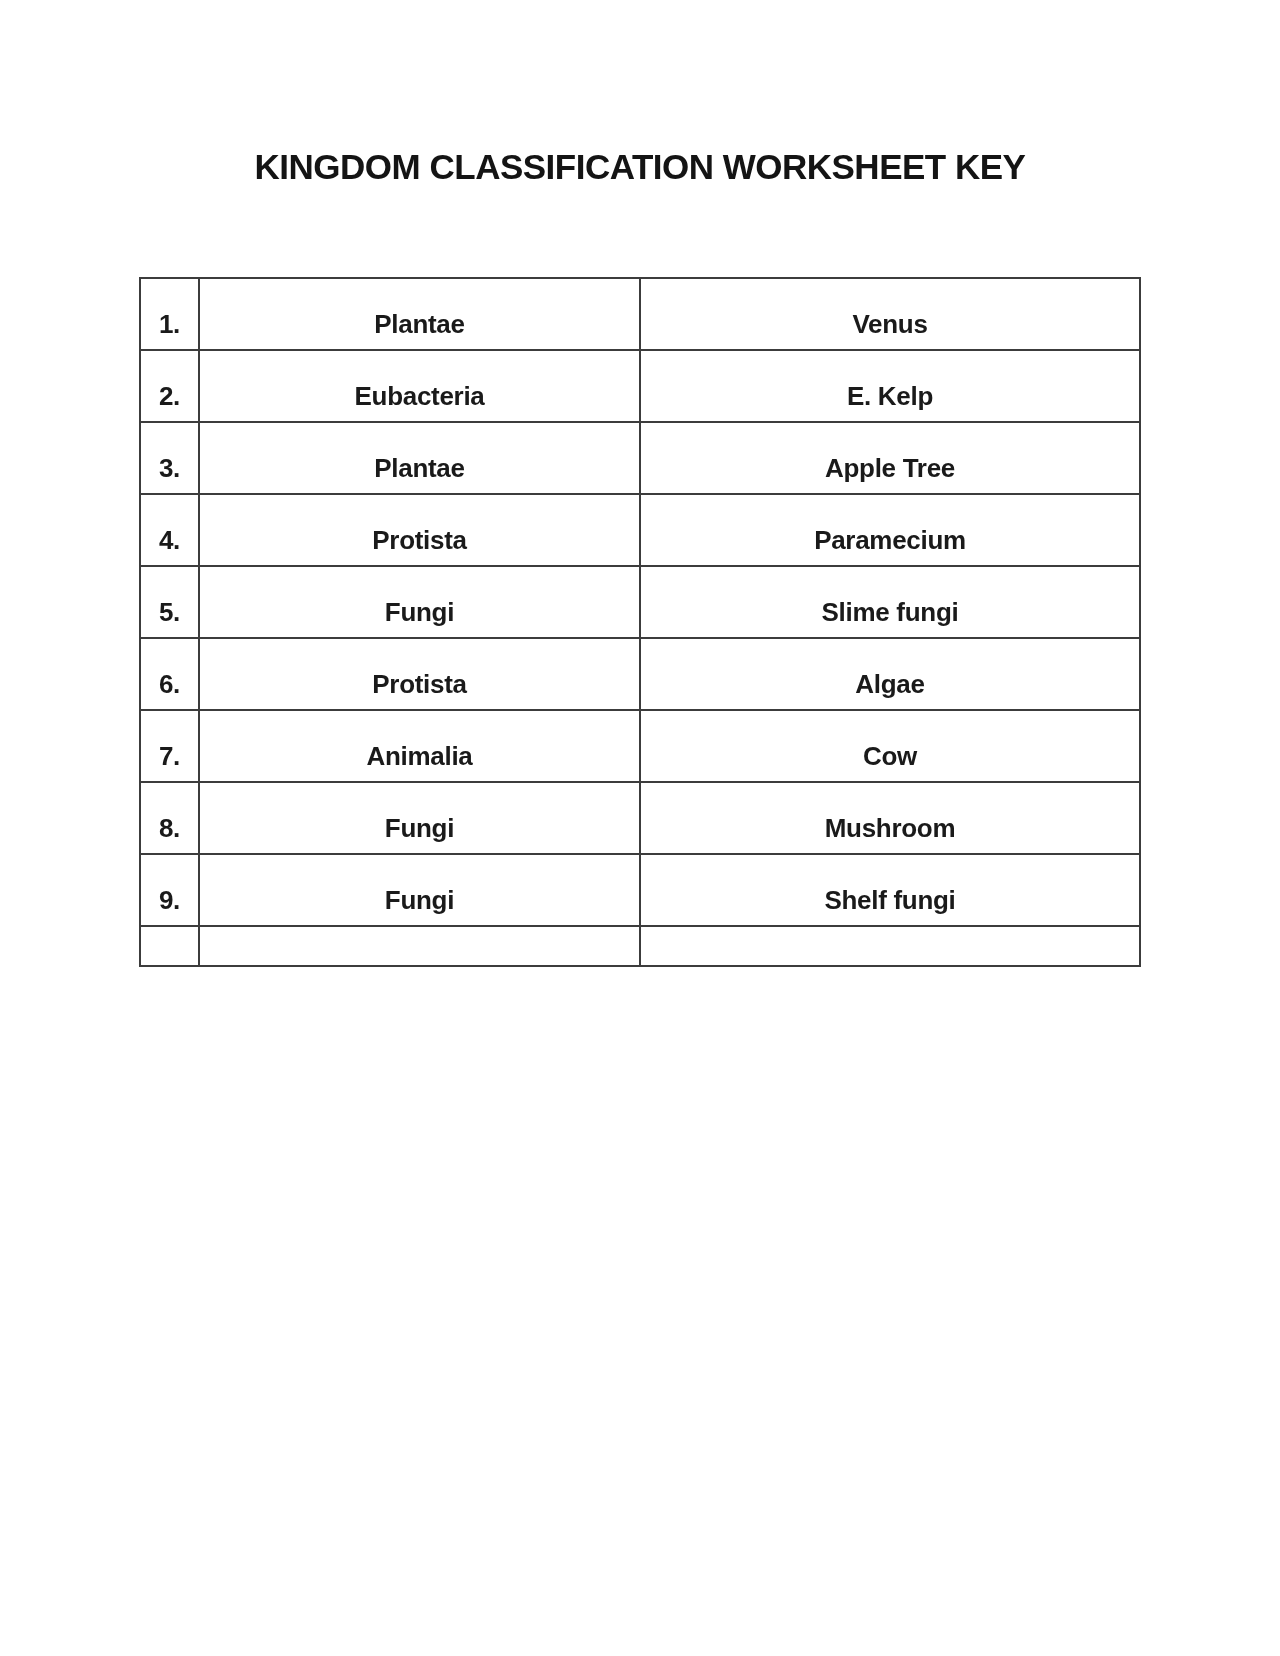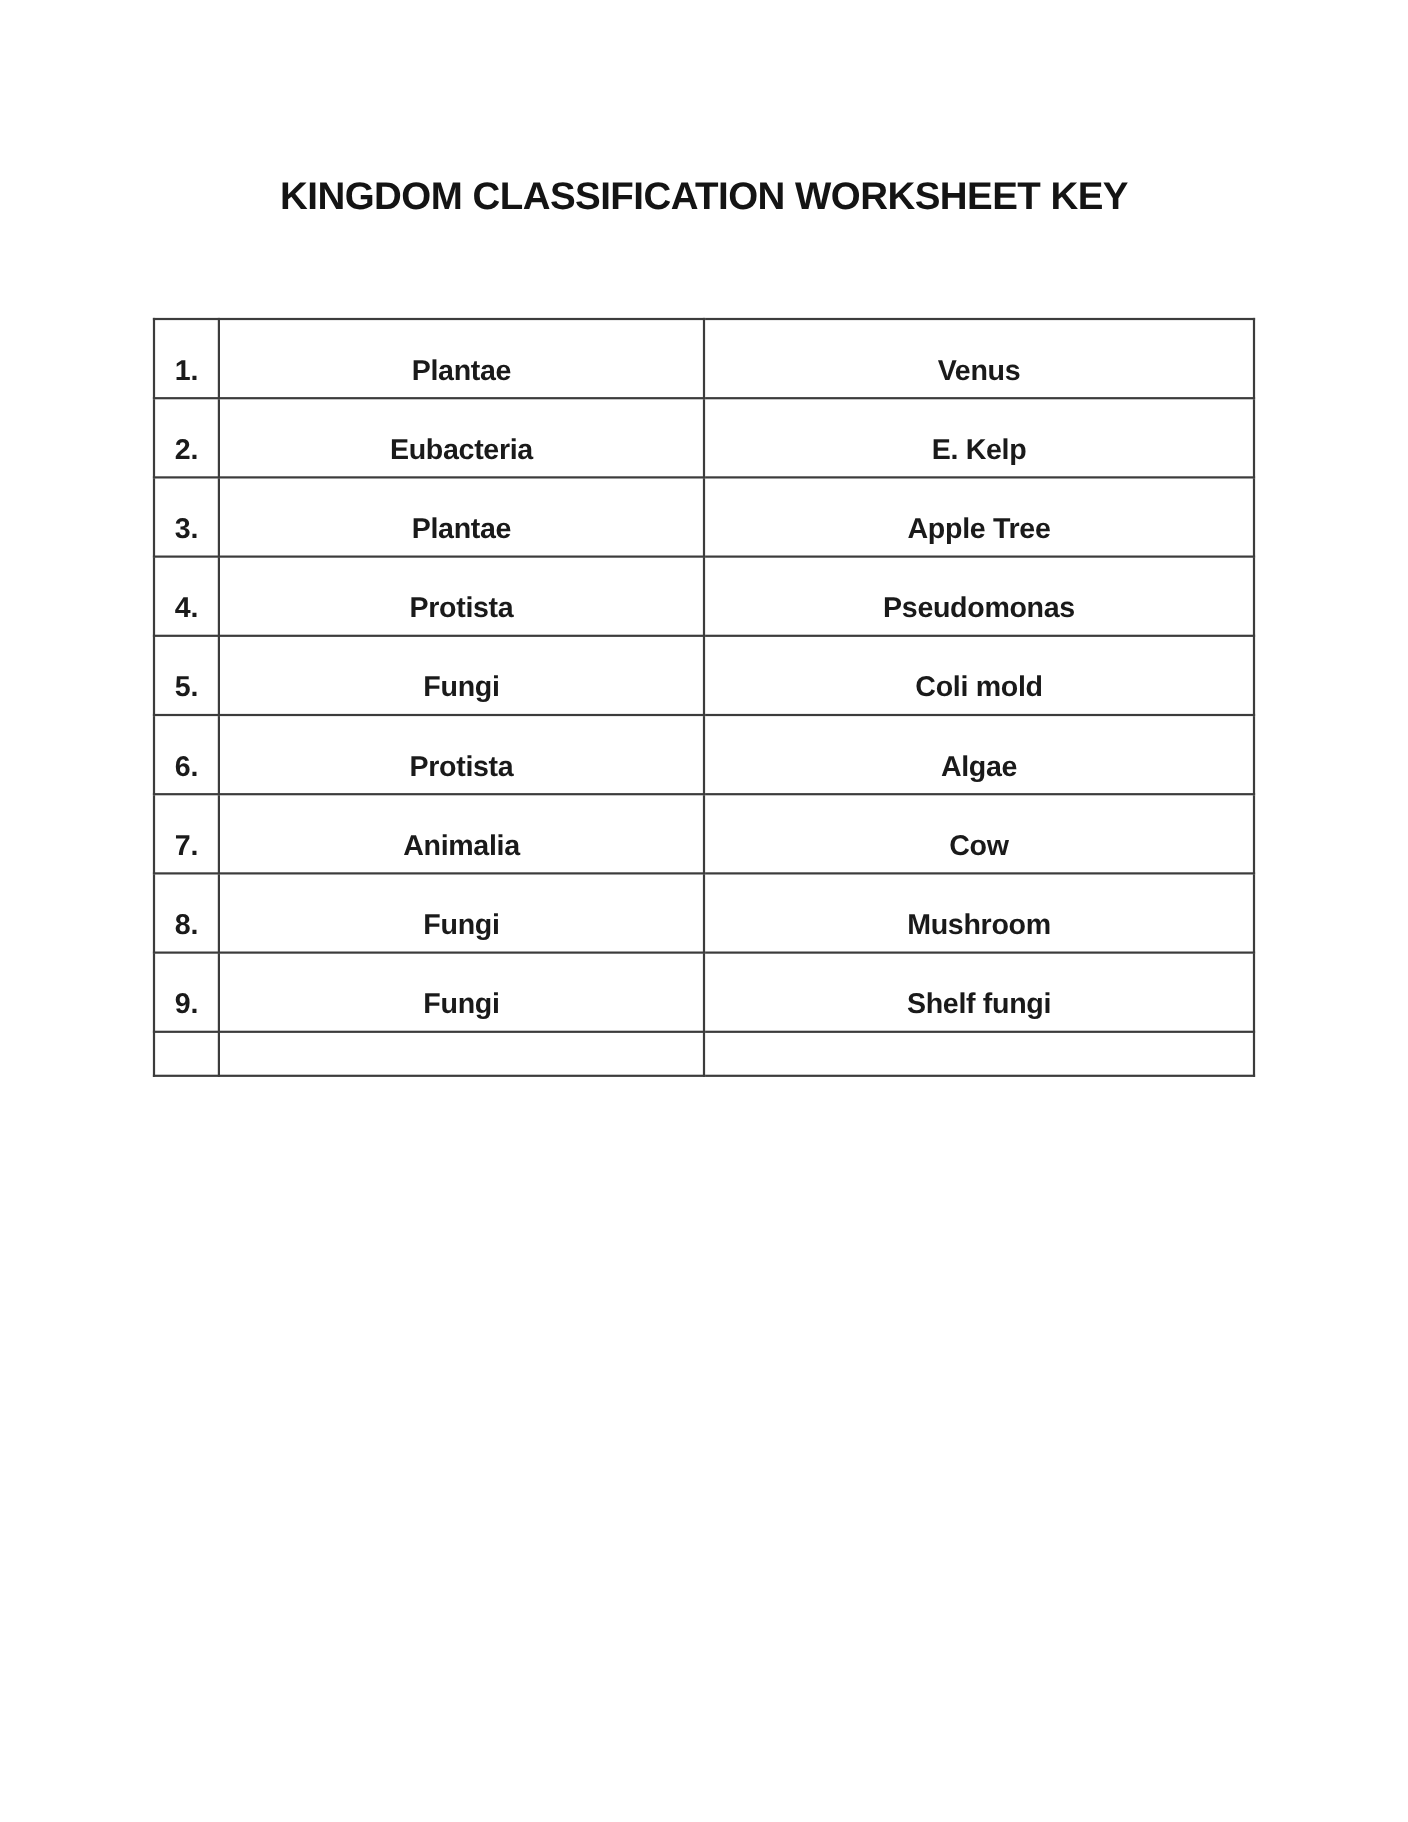--- a/index.html
+++ b/index.html
@@ -14,21 +14,21 @@
     color: #1a1a1a;
     overflow: hidden;
   }
   .page {
     width: 1280px;
     height: 1656px;
     background: #ffffff;
     box-sizing: border-box;
   }
   .title {
-    margin: 12px;
+    margin: 0;
     padding-top: 147px;
     text-align: center;
     font-size: 35px;
     font-weight: bold;
     letter-spacing: -0.5px;
     color: #141414;
   }
   table.key-table {
     border-collapse: collapse;
     table-layout: fixed;
@@ -81,26 +81,26 @@
           <td class="organism">E. Kelp</td>
         </tr>
         <tr>
           <td class="num">3.</td>
           <td class="kingdom">Plantae</td>
           <td class="organism">Apple Tree</td>
         </tr>
         <tr>
           <td class="num">4.</td>
           <td class="kingdom">Protista</td>
-          <td class="organism">Pseudomonas</td>
+          <td class="organism">Paramecium</td>
         </tr>
         <tr>
           <td class="num">5.</td>
           <td class="kingdom">Fungi</td>
-          <td class="organism">Coli mold</td>
+          <td class="organism">Slime fungi</td>
         </tr>
         <tr>
           <td class="num">6.</td>
           <td class="kingdom">Protista</td>
           <td class="organism">Algae</td>
         </tr>
         <tr>
           <td class="num">7.</td>
           <td class="kingdom">Animalia</td>
           <td class="organism">Cow</td>

